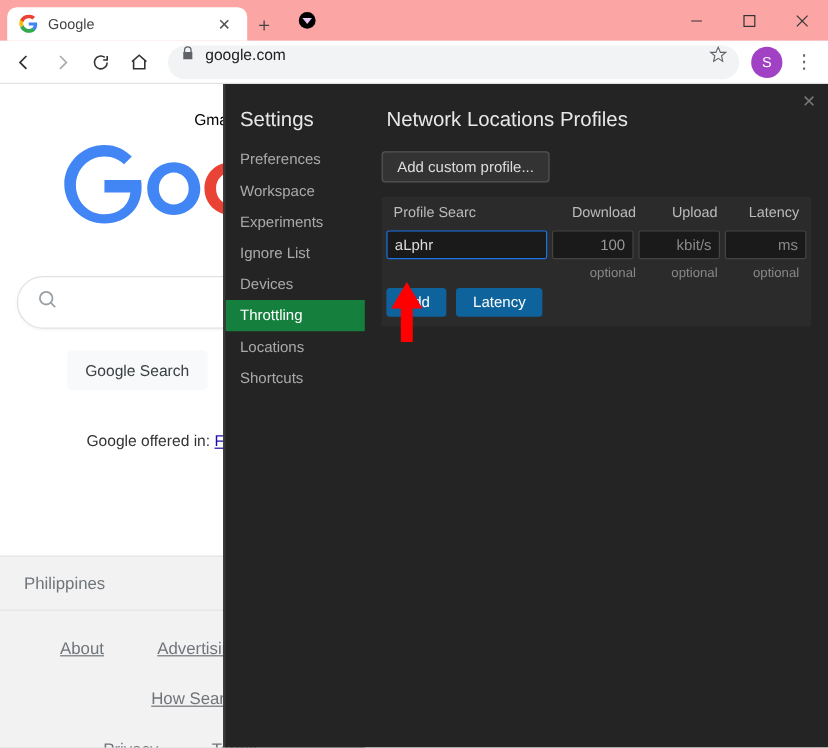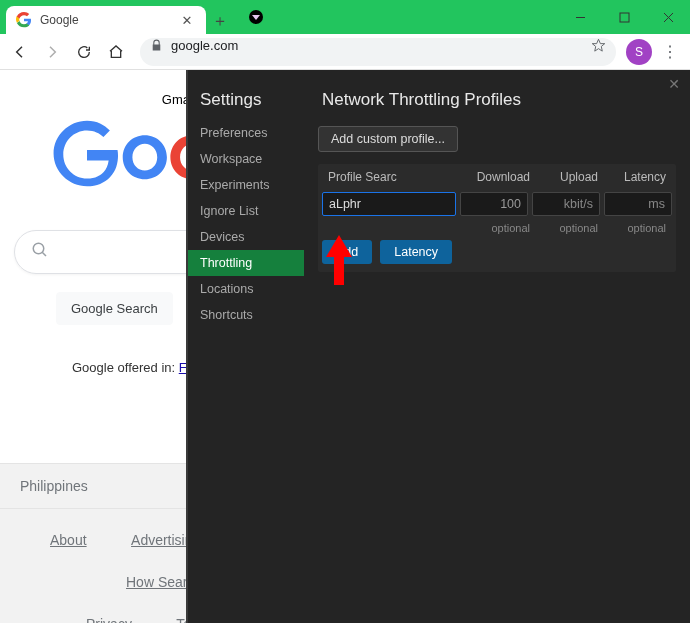--- a/index.html
+++ b/index.html
@@ -1,19 +1,19 @@
 <!DOCTYPE html>
 <html><head>
 <meta charset="utf-8">
 <style>
   * { box-sizing: border-box; margin: 0; padding: 0; font-family: "Segoe UI", Arial, sans-serif; }
   html, body { width: 690px; height: 623px; overflow: hidden; background: #fff; }
 
   
-  .titlebar { height: 34px; background: #22c55e; display: flex; align-items: stretch; }
+  .titlebar { height: 34px; background: #fca5a5; display: flex; align-items: stretch; }
   .tab { width: 200px; background: #fff; border-top-left-radius: 8px; border-top-right-radius: 8px; margin-top: 6px; margin-left: 6px; display: flex; align-items: center; padding: 0 10px; position: relative; }
   .tab .favicon { width: 16px; height: 16px; margin-right: 8px; }
   .tab .title { font-size: 12px; color: #444; flex: 1; }
   .tab .close { color: #555; font-size: 13px; width: 18px; height: 18px; display:flex; align-items:center; justify-content:center; border-radius:50%; }
   .newtab { width: 28px; display:flex; align-items:center; justify-content:center; margin-top: 8px; color:#444; font-size: 16px; }
   .win-controls { margin-left: auto; display:flex; }
   .win-controls div { width: 44px; display:flex; align-items:center; justify-content:center; color:#333; font-size:12px; }
   .win-extra { width: 44px; display:flex; align-items:center; justify-content:center; }
   .blackdot { width: 14px; height: 14px; border-radius:50%; background:#000; display:flex; align-items:center; justify-content:center; }
   .blackdot .inner { width:0;height:0;border-left:4px solid transparent;border-right:4px solid transparent;border-top:5px solid #e6c5f0; }
@@ -200,21 +200,21 @@
       <div class="item">Preferences</div>
       <div class="item">Workspace</div>
       <div class="item">Experiments</div>
       <div class="item">Ignore List</div>
       <div class="item">Devices</div>
       <div class="item active">Throttling</div>
       <div class="item">Locations</div>
       <div class="item">Shortcuts</div>
     </div>
     <div class="dt-main">
-      <h1>Network Throttling Profiles</h1>
+      <h1>Network Locations Profiles</h1>
       <button class="addprofile">Add custom profile...</button>
 
       <div class="profile-table">
         <div class="pt-head">
           <div class="c1">Profile Searc</div>
           <div class="c2">Download</div>
           <div class="c3">Upload</div>
           <div class="c4">Latency</div>
         </div>
         <div class="pt-row">

